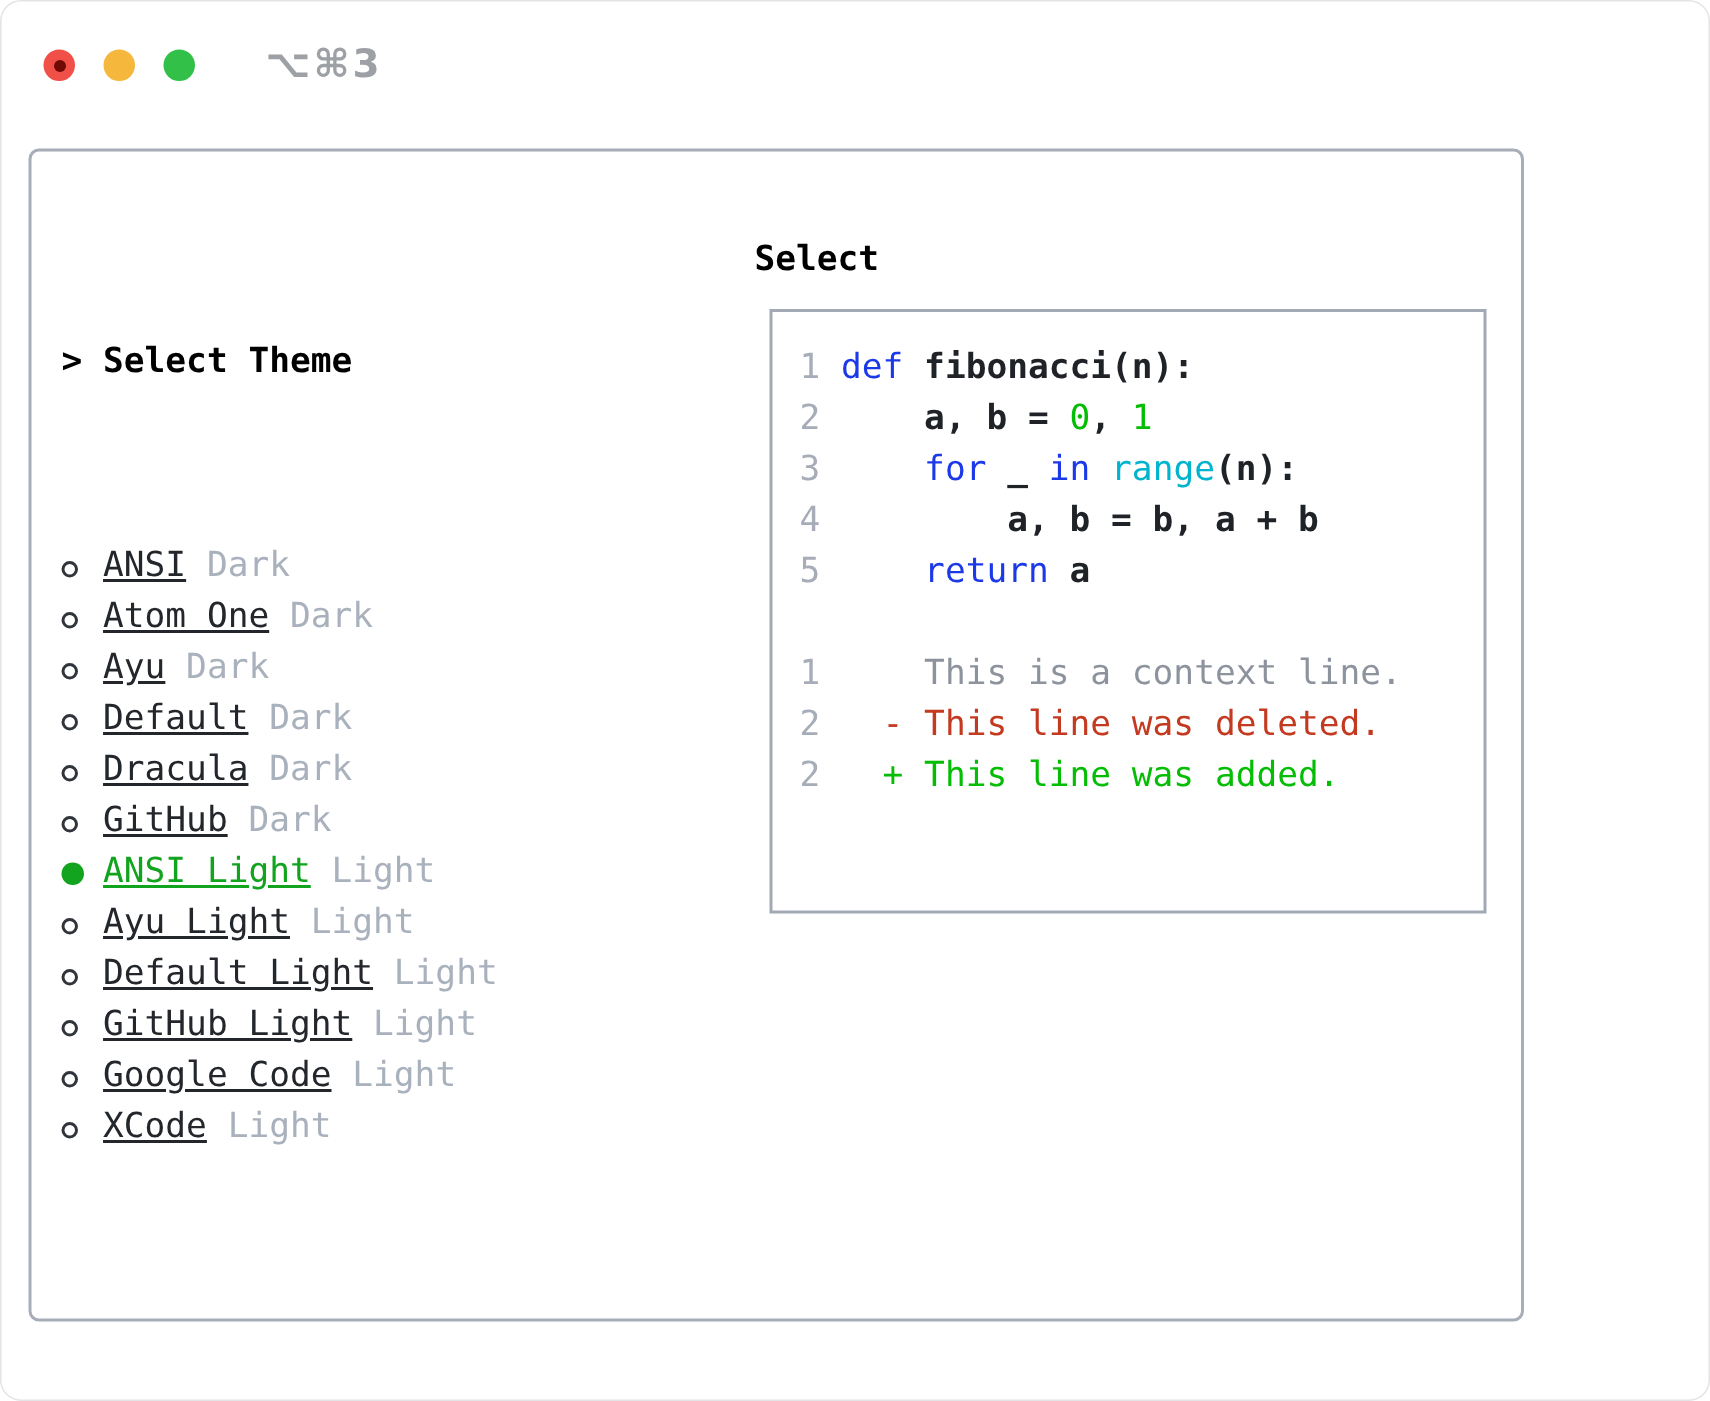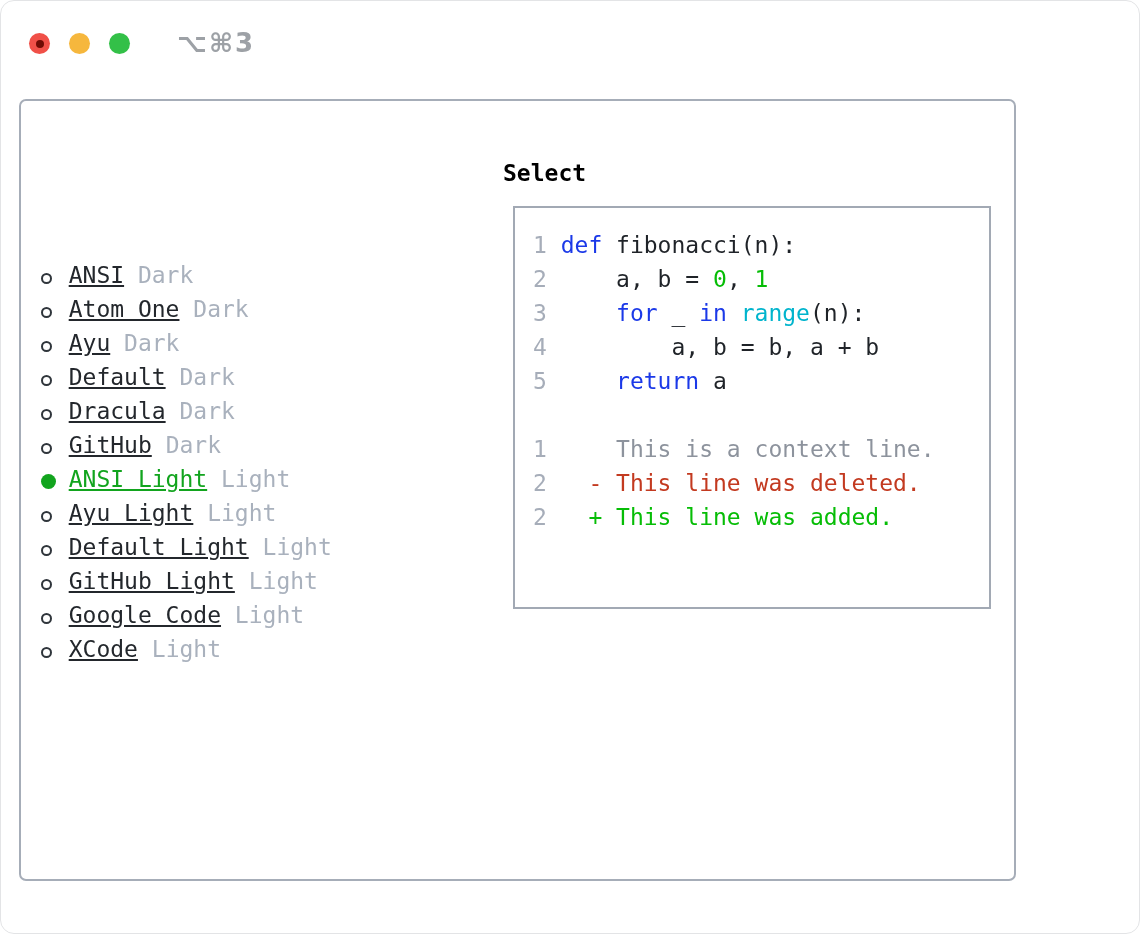--- a/index.html
+++ b/index.html
@@ -45,41 +45,42 @@
   .spacer { height:34px; }
 
   
   .preview-hd { position:absolute; left:482px; top:55px; font-weight:bold; color:#000;
                 font-size:23px; line-height:34px; }
   .preview-box {
     position:absolute; left:492px; top:105px; width:478px; height:403px;
     border:2px solid var(--border2); background:#fff; padding:20px 0 0 18px; overflow:hidden;
   }
   .ln { display:inline-block; width:2ch; color:var(--linenum); }
-  .c-fg{color:var(--fg);} .c-keyword{color:var(--kw);} .c-builtin{color:var(--fn);}
+  .c-fg{color:var(--fg);font-weight:bold;} .c-keyword{color:var(--kw);} .c-builtin{color:var(--fn);}
   .c-number{color:var(--num);} .c-context{color:var(--ctx);}
   .c-deleted{color:var(--del);} .c-added{color:var(--add);margin-top:20px;}
 </style>
 </head>
 <body>
 
 <div class="window">
 
   <div class="titlebar">
     <span class="dot dot-red">
         <i></i>
       </span>
     <span class="dot dot-yellow"></span>
     <span class="dot dot-green"></span>
     <span class="win-title">⌥⌘3</span>
   </div>
 
   <div class="panel">
 
     <div class="left-col lines">
+      <div class="row"><span class="cell2 pointer">&gt;</span><span class="hdr">Select Theme</span></div>
 
       <div><div class="row"><span class="cell2"><i class="circ"></i></span><span class="nm">ANSI</span><span class="tag"> Dark</span></div><div class="row"><span class="cell2"><i class="circ"></i></span><span class="nm">Atom One</span><span class="tag"> Dark</span></div><div class="row"><span class="cell2"><i class="circ"></i></span><span class="nm">Ayu</span><span class="tag"> Dark</span></div><div class="row"><span class="cell2"><i class="circ"></i></span><span class="nm">Default</span><span class="tag"> Dark</span></div><div class="row"><span class="cell2"><i class="circ"></i></span><span class="nm">Dracula</span><span class="tag"> Dark</span></div><div class="row"><span class="cell2"><i class="circ"></i></span><span class="nm">GitHub</span><span class="tag"> Dark</span></div><div class="row sel"><span class="cell2"><i class="dotfill"></i></span><span class="nm">ANSI Light</span><span class="tag"> Light</span></div><div class="row"><span class="cell2"><i class="circ"></i></span><span class="nm">Ayu Light</span><span class="tag"> Light</span></div><div class="row"><span class="cell2"><i class="circ"></i></span><span class="nm">Default Light</span><span class="tag"> Light</span></div><div class="row"><span class="cell2"><i class="circ"></i></span><span class="nm">GitHub Light</span><span class="tag"> Light</span></div><div class="row"><span class="cell2"><i class="circ"></i></span><span class="nm">Google Code</span><span class="tag"> Light</span></div><div class="row"><span class="cell2"><i class="circ"></i></span><span class="nm">XCode</span><span class="tag"> Light</span></div></div>
 
       <div class="spacer"></div>
 
       
 
       
 
       

